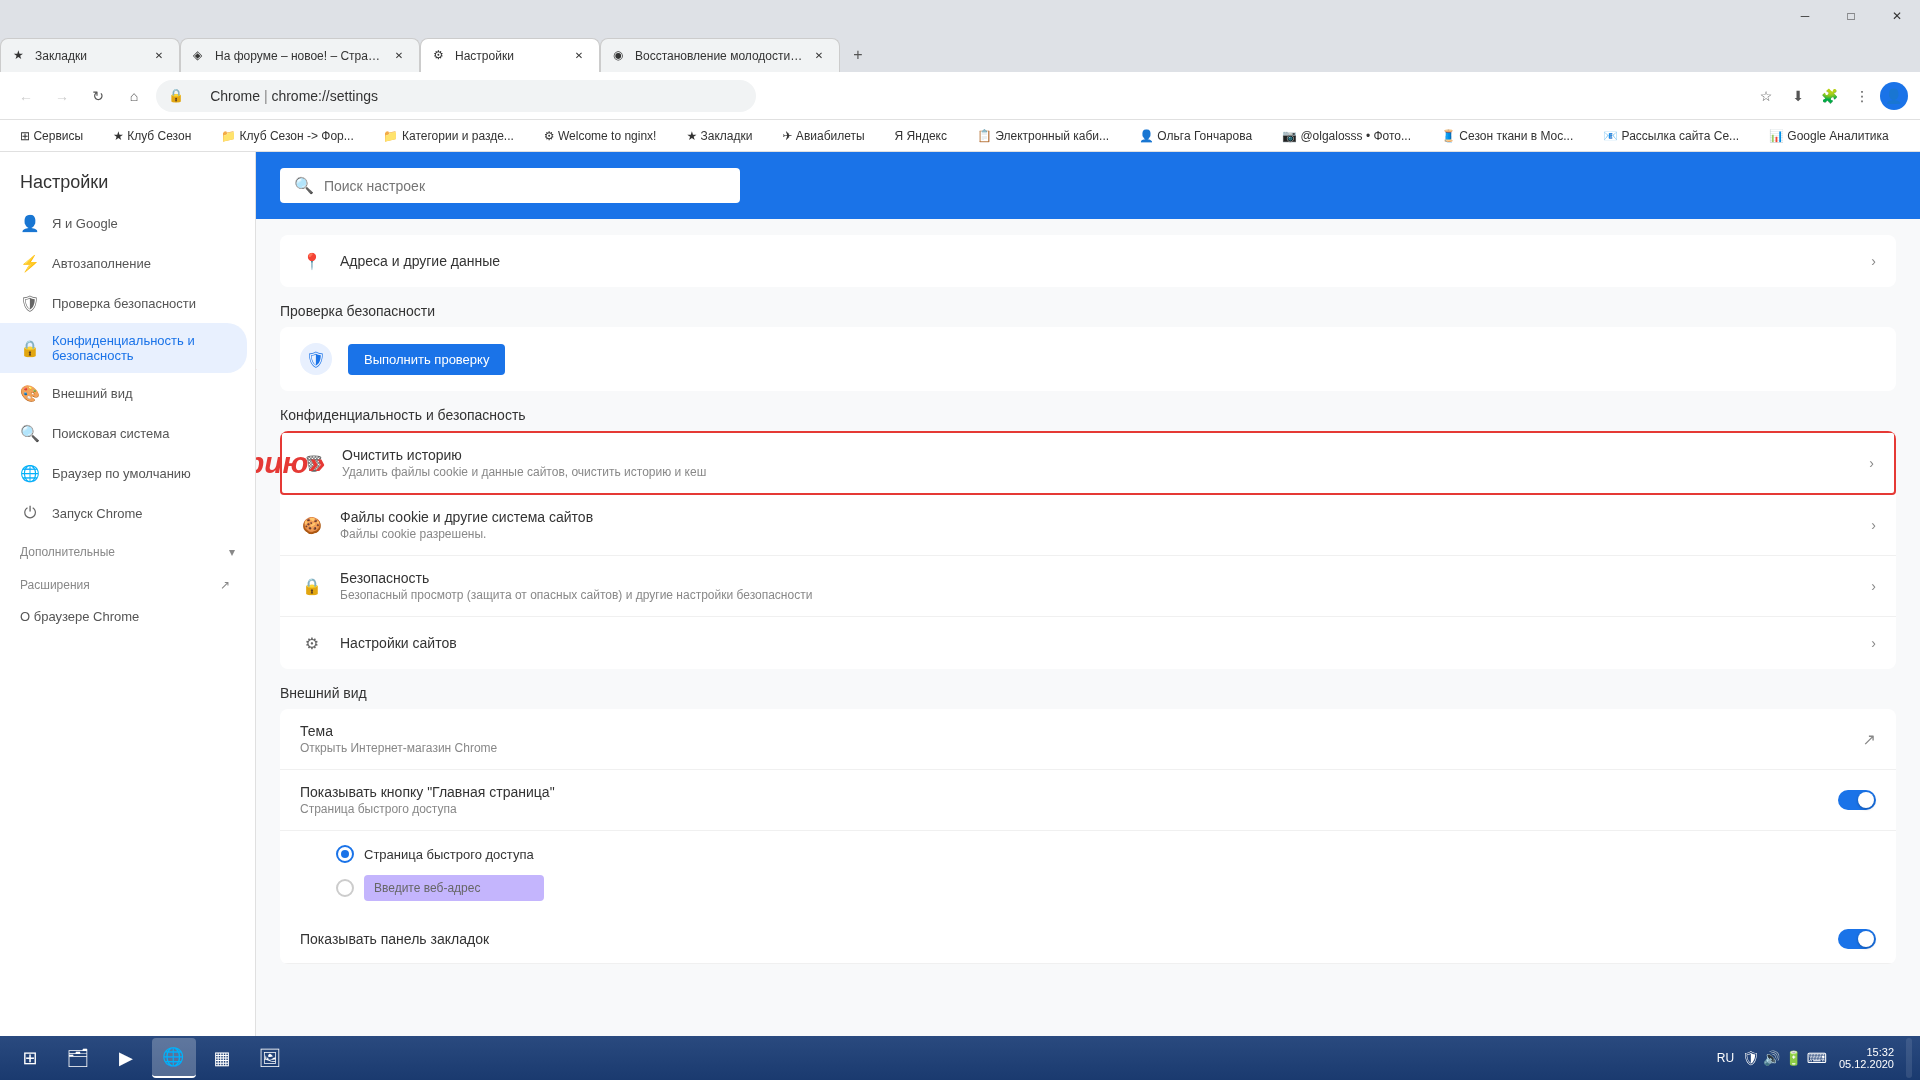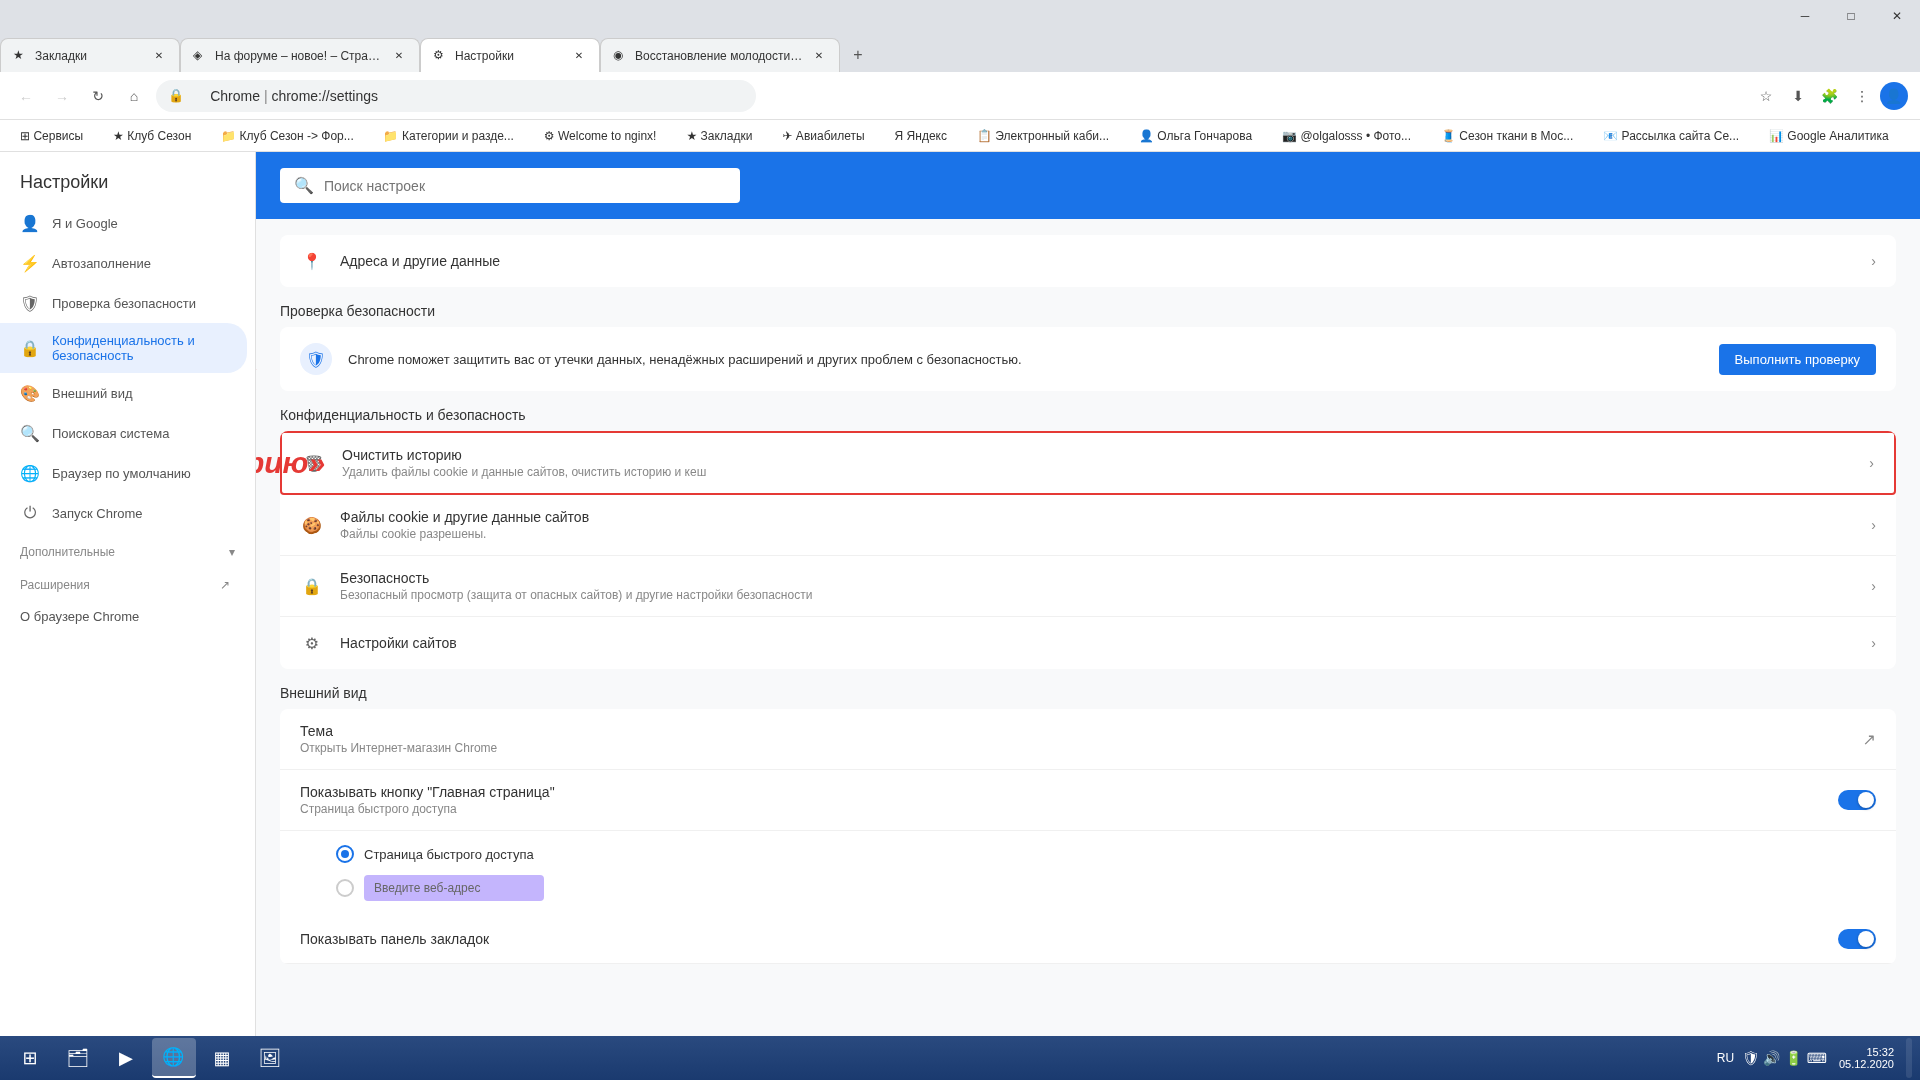--- a/index.html
+++ b/index.html
@@ -553,41 +553,40 @@
           <div class="row-text">
             <div class="row-title">Адреса и другие данные</div>
           </div>
           <span class="row-arrow">›</span>
         </div>
       </div>
 
       <div class="section-title">Проверка безопасности</div>
       <div class="security-check-card">
         <div class="security-icon">🛡</div>
-        <div class="security-text">Chrome поможет защитить вас от утечки данных, ненадёжных расширений и других проблем с безопасностью.</div>
         <button class="security-btn">Выполнить проверку</button>
       </div>
 
       <div class="section-title">Конфиденциальность и безопасность</div>
 
       <div class="privacy-section" style="position:relative;">
 
         <div class="settings-row highlighted-row" style="border:2px solid #e53935; border-radius:4px; margin:0;">
           <span class="row-icon">🗑</span>
           <div class="row-text">
             <div class="row-title">Очистить историю</div>
             <div class="row-subtitle">Удалить файлы cookie и данные сайтов, очистить историю и кеш</div>
           </div>
           <span class="row-arrow">›</span>
         </div>
 
         <div class="settings-row">
           <span class="row-icon">🍪</span>
           <div class="row-text">
-            <div class="row-title">Файлы cookie и другие данные сайтов</div>
+            <div class="row-title">Файлы cookie и другие система сайтов</div>
             <div class="row-subtitle">Файлы cookie разрешены.</div>
           </div>
           <span class="row-arrow">›</span>
         </div>
 
         <div class="settings-row">
           <span class="row-icon">🔒</span>
           <div class="row-text">
             <div class="row-title">Безопасность</div>
             <div class="row-subtitle">Безопасный просмотр (защита от опасных сайтов) и другие настройки безопасности</div>

